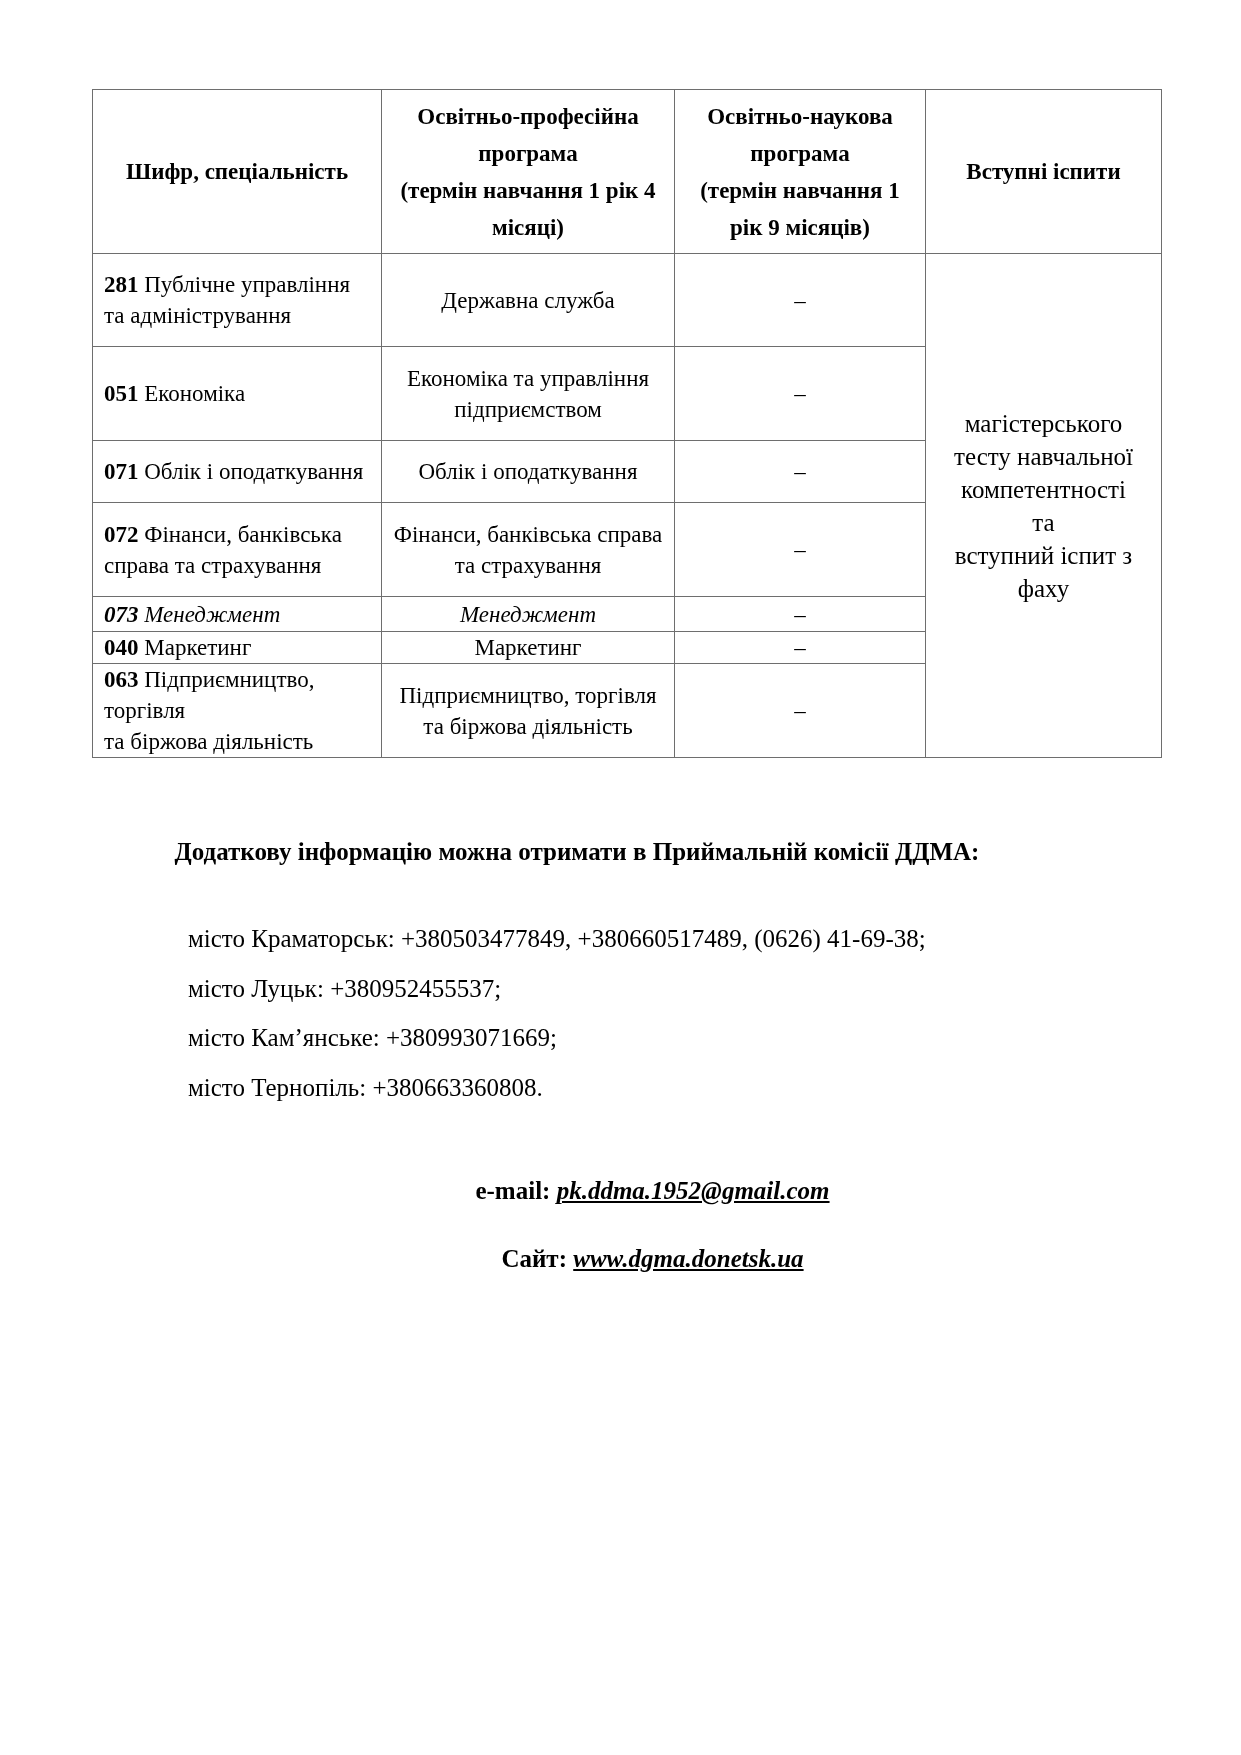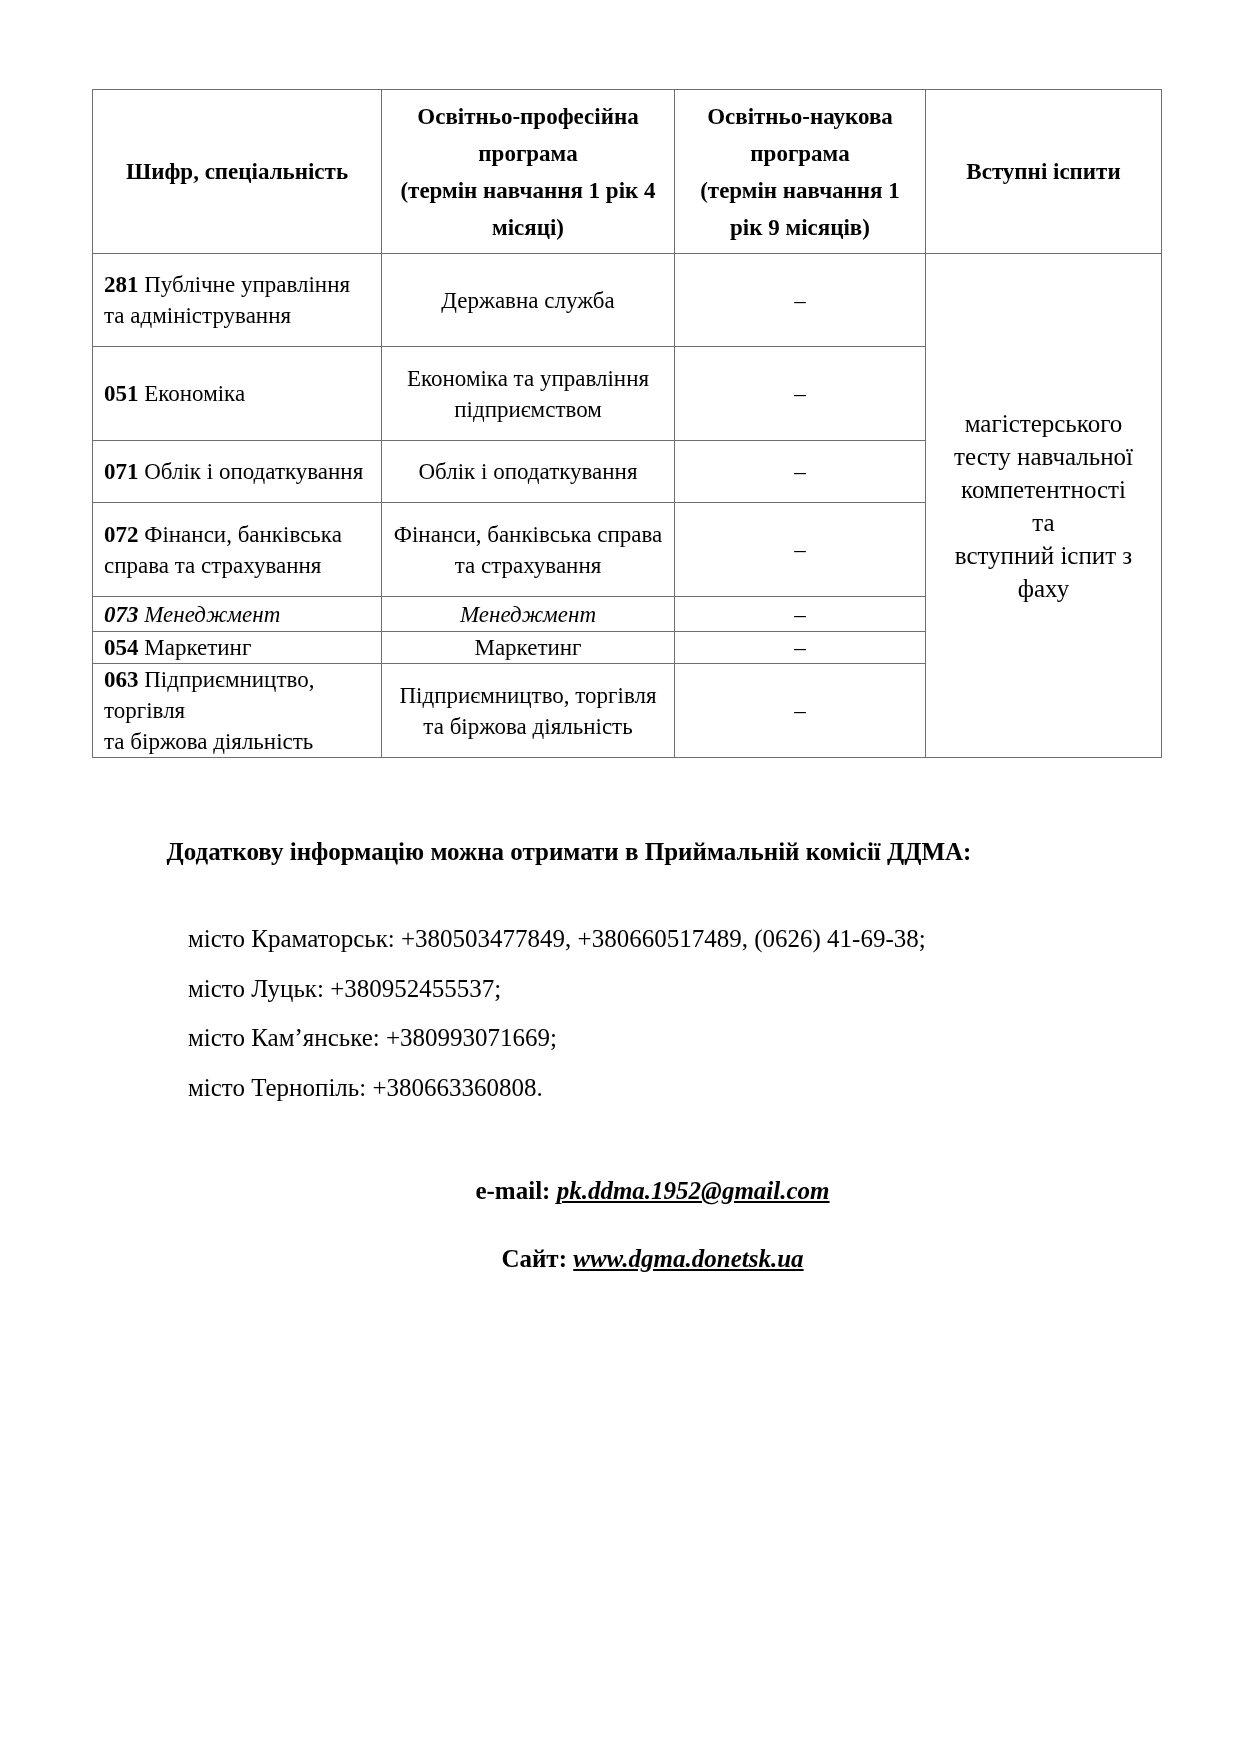--- a/index.html
+++ b/index.html
@@ -16,21 +16,21 @@
     border: 1.5px solid #6e6e6e; padding: 0 11px; vertical-align: middle;
   }
   table.adm th { font-weight: bold; text-align: center; font-size: 23px; line-height: 37px; }
   .c1 { width: 266px; text-align: left; }
   .c2 { width: 270px; text-align: center; }
   .c3 { width: 228px; text-align: center; margin-left: 20px; }
   .c4 { text-align: center; font-size: 25px; line-height: 33px; }
   .code { font-weight: bold; }
   .pre { white-space: pre-line; }
   .heading {
-    position: absolute; left: 8px; width: 1104px; top: 838px; text-align: center;
+    position: absolute; left: 16px; width: 1104px; top: 838px; text-align: center;
     font-weight: bold; font-size: 25px; padding-left: 18px; box-sizing: border-box;
   }
   .contacts { position: absolute; left: 188px; top: 925px; font-size: 25px; }
   .contacts div { height: 49.5px; }
   .center-line {
     position: absolute; left: 0; width: 1241px; text-align: center;
     font-weight: bold; font-size: 25px; padding-left: 64px; box-sizing: border-box;
   }
   .center-line a { color: #000; font-style: italic; text-decoration: underline; }
 </style>
@@ -71,21 +71,21 @@
         <td class="c1 pre"><span class="code">072</span> <span>Фінанси, банківська справа та страхування</span></td>
         <td class="c2 pre">Фінанси, банківська справа та страхування</td>
         <td class="c3">–</td>
       </tr>
       <tr style="height: 35px; font-style: italic;">
         <td class="c1 pre"><span class="code">073</span> <span>Менеджмент</span></td>
         <td class="c2 pre">Менеджмент</td>
         <td class="c3">–</td>
       </tr>
       <tr style="height: 31px;">
-        <td class="c1 pre"><span class="code">054</span> <span>Маркетинг</span></td>
+        <td class="c1 pre"><span class="code">040</span> <span>Маркетинг</span></td>
         <td class="c2 pre">Маркетинг</td>
         <td class="c3">–</td>
       </tr>
       <tr style="height: 93px;">
         <td class="c1 pre"><span class="code">063</span> <span>Підприємництво, торгівля
 та біржова діяльність</span></td>
         <td class="c2 pre">Підприємництво, торгівля
 та біржова діяльність</td>
         <td class="c3">–</td>
       </tr>

